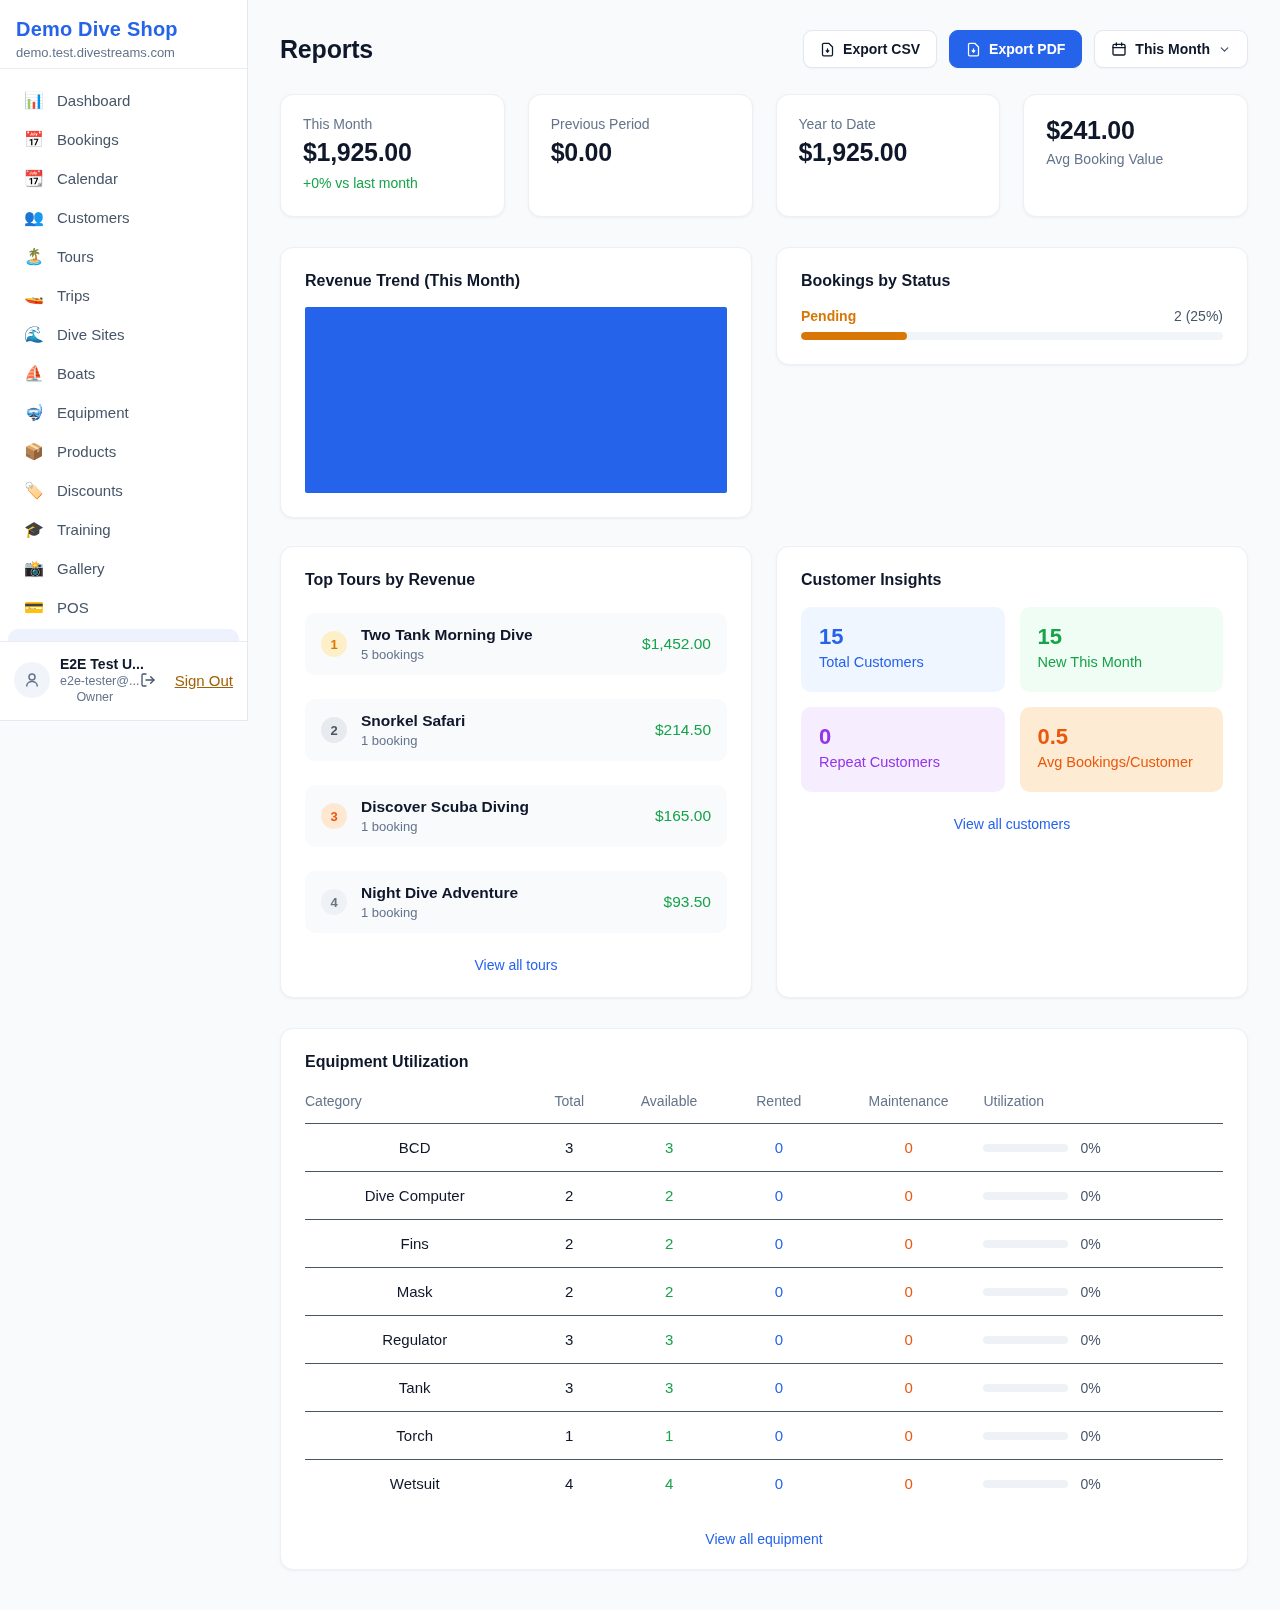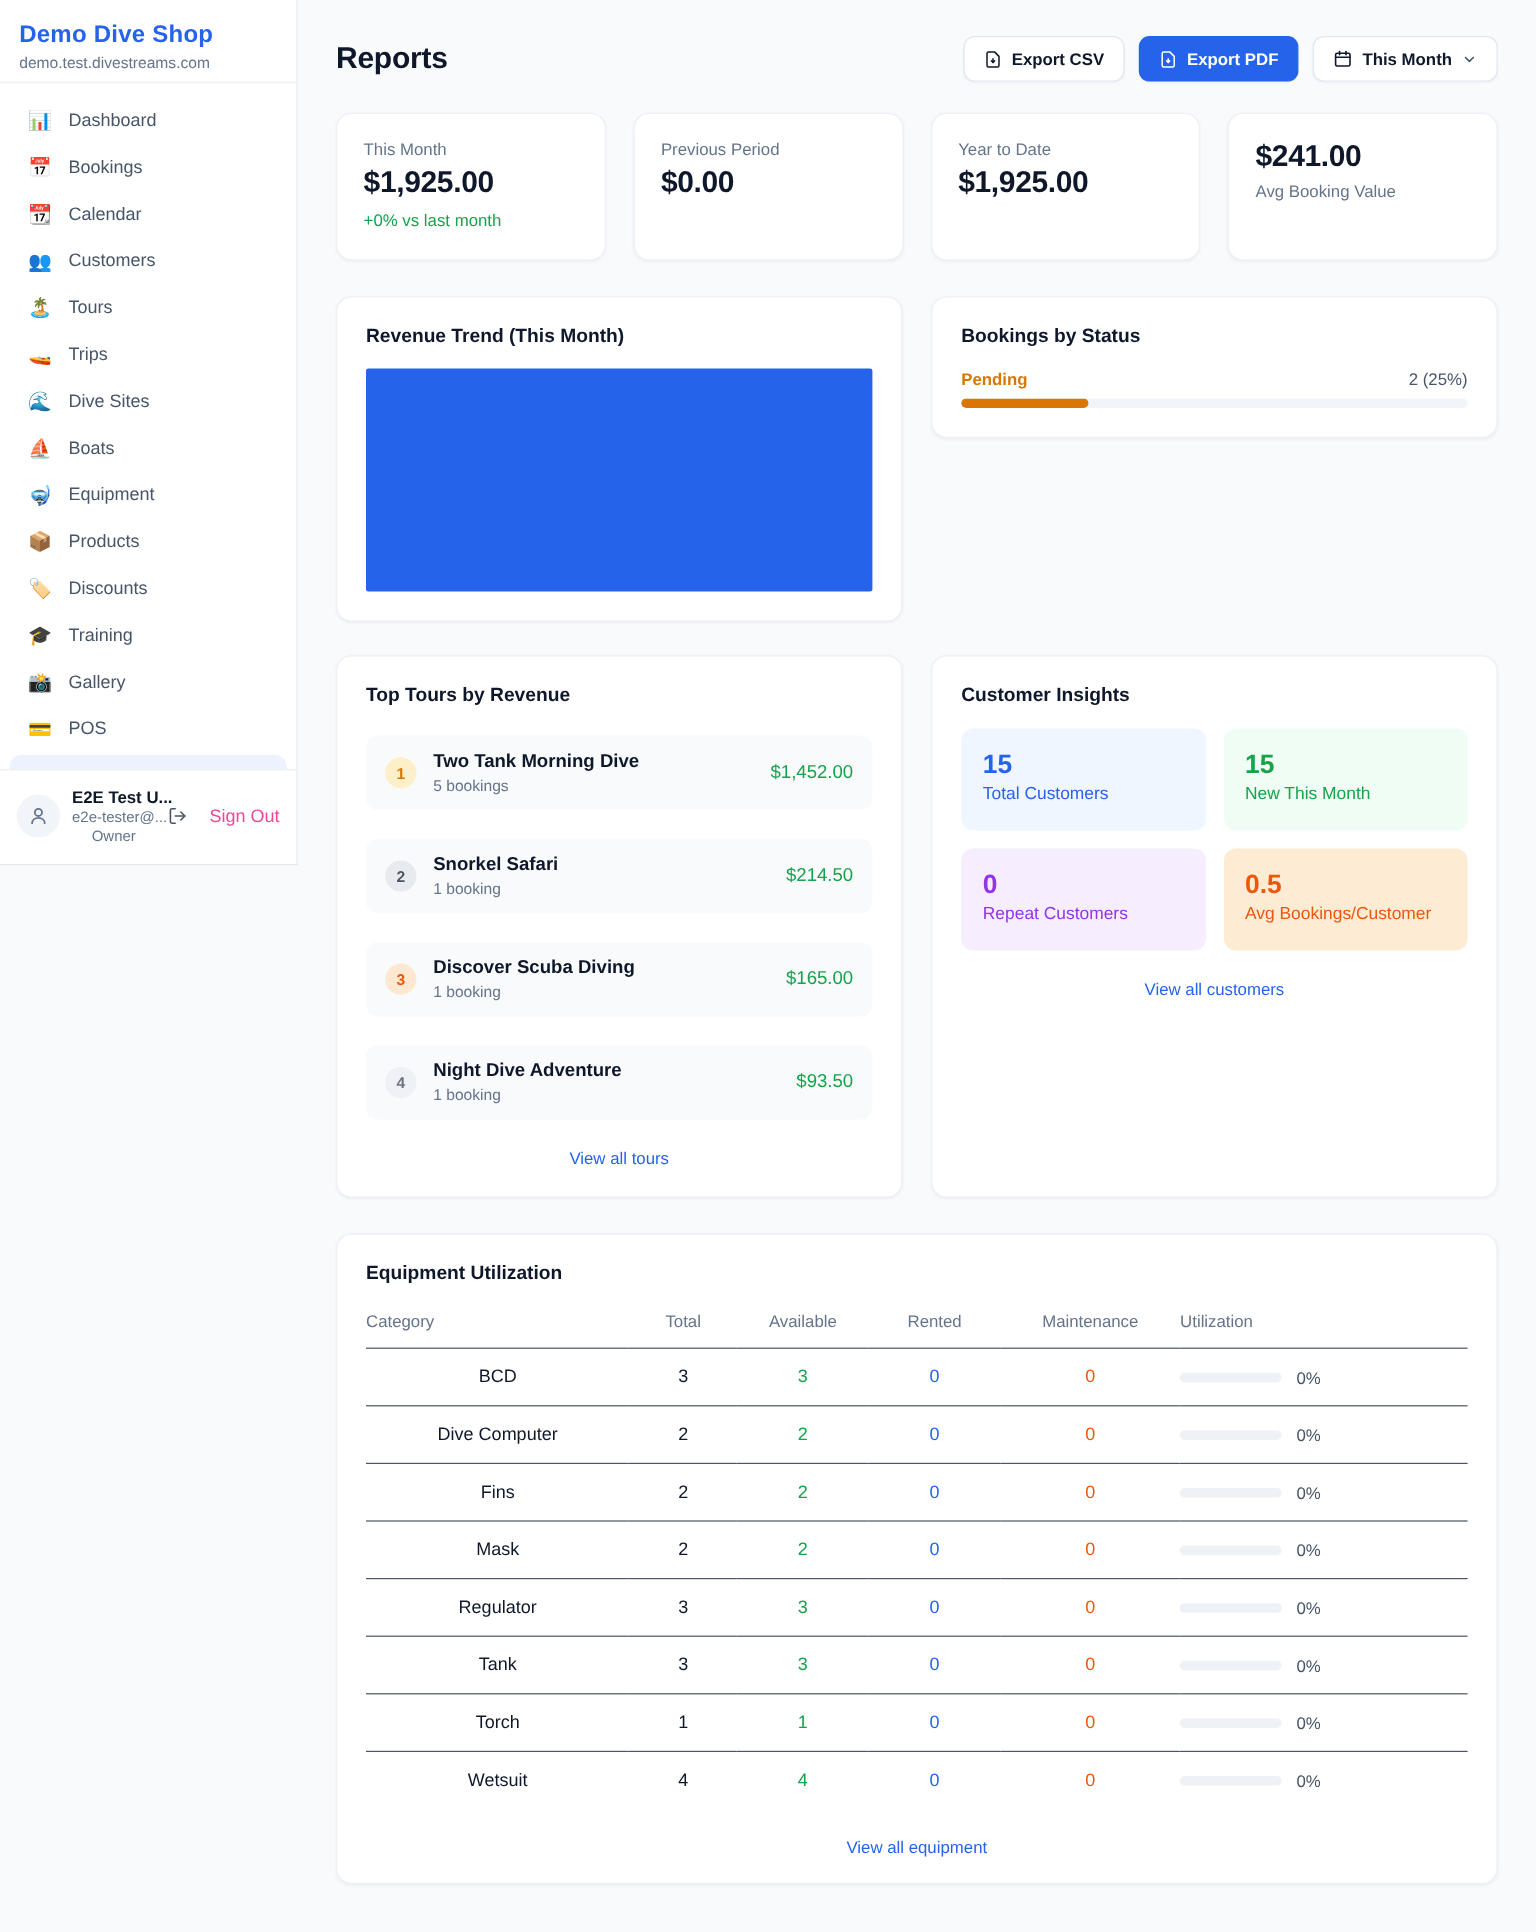--- a/index.html
+++ b/index.html
@@ -34,21 +34,21 @@
     border-top:1px solid #e9edf2; padding:14px 14px 16px;
     display:flex; align-items:center; gap:10px;
   }
   .avatar {
     flex:0 0 36px; width:36px; height:36px; border-radius:50%;
     background:#f1f5f9; display:flex; align-items:center; justify-content:center;
   }
   .user-info { min-width:0; flex:1; }
   .user-name { font-size:14px; font-weight:700; color:#0f172a; white-space:nowrap; }
   .user-email, .user-role { font-size:12.5px; color:#64748b; white-space:nowrap; margin-top:2px;text-align:center; }
-  .signout { display:flex; align-items:center; gap:19px; font-size:15px; color:#ec4899; cursor:pointer; white-space:nowrap; }
+  .signout { display:flex; align-items:center; gap:19px; font-size:15px; color:#a16207; cursor:pointer; white-space:nowrap;text-decoration:underline; }
 
   
   .main { margin-left:248px; padding:30px 32px 40px; }
 
   .page-header { display:flex; align-items:center; justify-content:space-between; margin-bottom:26px; }
   .page-title { font-size:25px; font-weight:800; color:#0f172a; letter-spacing:-.2px; }
   .header-actions { display:flex; align-items:center; gap:12px; }
   .btn {
     display:flex; align-items:center; gap:8px; height:38px; padding:0 16px;
     border-radius:9px; font-size:14px; font-weight:700; cursor:pointer;

